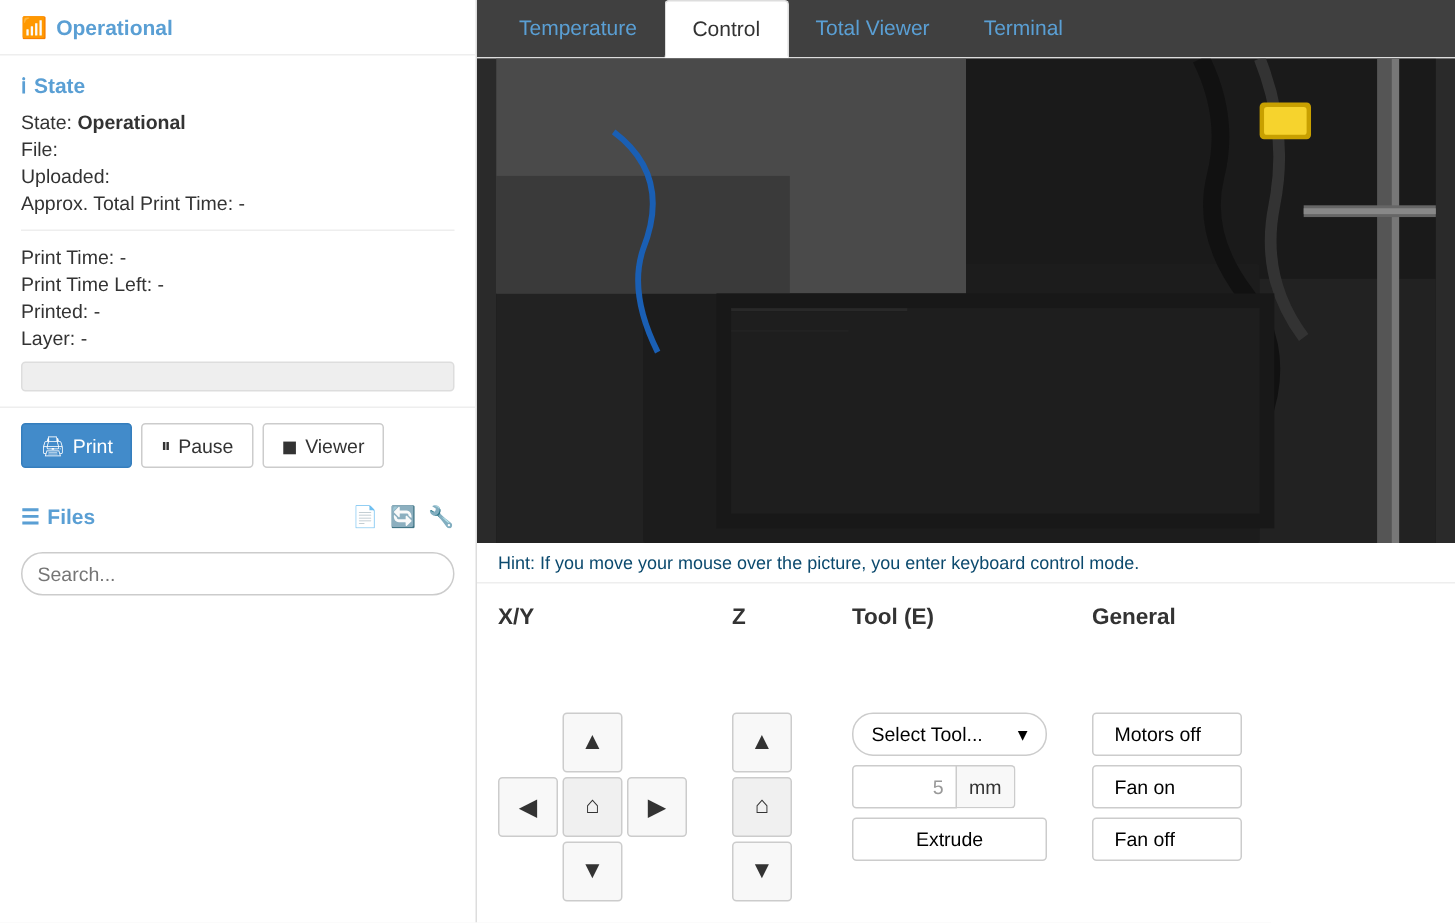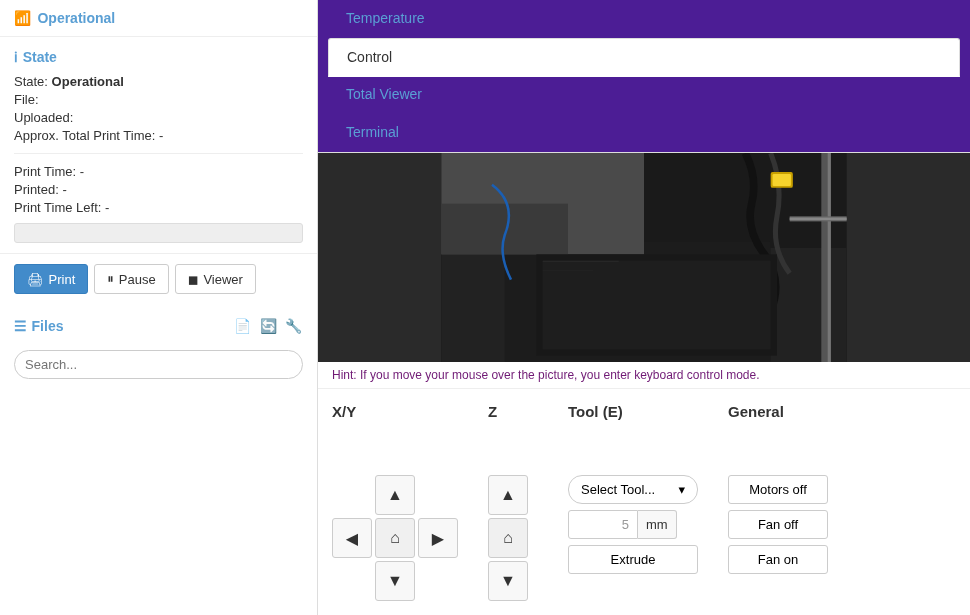--- a/index.html
+++ b/index.html
@@ -1,19 +1,19 @@
 <!DOCTYPE html>
 <html><head>
   <meta charset="utf-8">
   <style>
     * { box-sizing: border-box; margin: 0; padding: 0; }
     body { font-family: Arial, sans-serif; font-size: 13px; color: #333; background: #f5f5f5; width: 970px; height: 615px; overflow: hidden; display: flex; flex-direction: column; }
 
     
-    .top-tabs { display: flex; border-bottom: 1px solid #ddd; background: #4c1d95; padding: 0 10px; flex-direction: column; }
+    .top-tabs { display: flex; border-bottom: 1px solid #ddd; background: #404040; padding: 0 10px; }
     .top-tab { padding: 10px 18px; cursor: pointer; color: #5a9fd4; border-bottom: 2px solid transparent; font-size: 14px; }
     .top-tab.active { color: #333; border-bottom: 2px solid #fff; background: #fff; border-left: 1px solid #ddd; border-right: 1px solid #ddd; border-top: 1px solid #ddd; margin-bottom: -1px; border-radius: 3px 3px 0 0; }
 
     
     .main { display: flex; flex: 1; overflow: hidden; }
 
     
     .sidebar { width: 318px; min-width: 318px; background: #fff; border-right: 1px solid #ddd; display: flex; flex-direction: column; overflow-y: auto; }
 
     
@@ -43,21 +43,21 @@
     .search-container { padding: 6px 14px 10px; }
     .search-input { width: 100%; padding: 6px 10px; border: 1px solid #ccc; border-radius: 15px; font-size: 13px; color: #0369a1; background: #fff; }
 
     
     .content { flex: 1; display: flex; flex-direction: column; overflow-y: auto; background: #fff; }
 
     
     .printer-image { width: 100%; height: 330px; background: #2a2a2a; overflow: hidden; position: relative; }
 
     
-    .hint-text { font-size: 12px; color: #701a75; padding: 6px 14px; border-bottom: 1px solid #eee; }
+    .hint-text { font-size: 12px; color: #0c4a6e; padding: 6px 14px; border-bottom: 1px solid #eee; }
 
     
     .control-grid { display: flex; gap: 0; padding: 14px; }
     .control-col { display: flex; flex-direction: column; gap: 45px; }
     .control-col-label { font-size: 15px; font-weight: bold; color: #333; margin-bottom: 10px; }
 
     
     .xy-col { margin-right: 30px; }
     .xy-grid { display: grid; grid-template-columns: repeat(3, 40px); grid-template-rows: repeat(3, 40px); gap: 3px; }
     .ctrl-btn { width: 40px; height: 40px; border: 1px solid #ccc; background: #f8f8f8; border-radius: 3px; cursor: pointer; display: flex; align-items: center; justify-content: center; font-size: 16px; color: #333; }
@@ -70,21 +70,21 @@
     
     .tool-col { margin-right: 30px; }
     .tool-select-btn { padding: 6px 12px; border: 1px solid #ccc; border-radius: 14px; cursor: pointer; background: #fff; font-size: 13px; min-width: 130px; display: flex; align-items: center; justify-content: space-between; margin-bottom: 6px; }
     .tool-mm-row { display: flex; align-items: center; gap: 0; margin-bottom: 6px; }
     .tool-mm-input { width: 70px; padding: 6px 8px; border: 1px solid #ccc; border-radius: 3px 0 0 3px; font-size: 13px; text-align: right; color: #999; }
     .tool-mm-label { padding: 6px 8px; border: 1px solid #ccc; border-left: none; border-radius: 0 3px 3px 0; background: #f8f8f8; font-size: 13px; }
     .tool-extrude-btn { padding: 6px 20px; border: 1px solid #ccc; border-radius: 3px; cursor: pointer; background: #fff; font-size: 13px; width: 130px; text-align: center; }
 
     
     .general-col { }
-    .general-btn { padding: 6px 14px; border: 1px solid #ccc; border-radius: 3px; cursor: pointer; background: #fff; font-size: 13px; margin-bottom: 6px; min-width: 100px; display: block; text-align: center; }
+    .general-btn { padding: 6px 14px; border: 1px solid #ccc; border-radius: 3px; cursor: pointer; background: #fff; font-size: 13px; margin-bottom: 6px; min-width: 100px; display: block; text-align: left; }
 
     
     .printer-canvas { width: 100%; height: 100%; }
   </style>
 </head>
 <body>
 
 <div class="main">
 
   <div class="sidebar">
@@ -114,25 +114,29 @@
       <div class="state-row">
         <span>Approx. Total Print Time:</span>
         <span>-</span>
       </div>
       <hr class="divider">
       <div class="state-row">
         <span>Print Time:</span>
         <span>-</span>
       </div>
       <div class="state-row">
+        <span>Print Time Left:</span>
+        <span>-</span>
+      </div>
+      <div class="state-row">
         <span>Printed:</span>
         <span>-</span>
       </div>
       <div class="state-row">
-        <span>Print Time Left:</span>
+        <span>Layer:</span>
         <span>-</span>
       </div>
       <div class="progress-bar-container"></div>
     </div>
 
     <div class="btn-group">
       <button class="btn btn-primary">
         <span>🖨</span>
         <span>Print</span>
       </button>
@@ -253,19 +257,19 @@
             <span class="tool-mm-label">mm</span>
           </div>
           <button class="tool-extrude-btn">Extrude</button>
         </div>
       </div>
 
       <div class="control-col general-col">
         <div class="control-col-label">General</div>
         <div>
           <button class="general-btn">Motors off</button>
+          <button class="general-btn">Fan on</button>
           <button class="general-btn">Fan off</button>
-          <button class="general-btn">Fan on</button>
         </div>
       </div>
     </div>
   </div>
 </div>
 
 </body></html>

